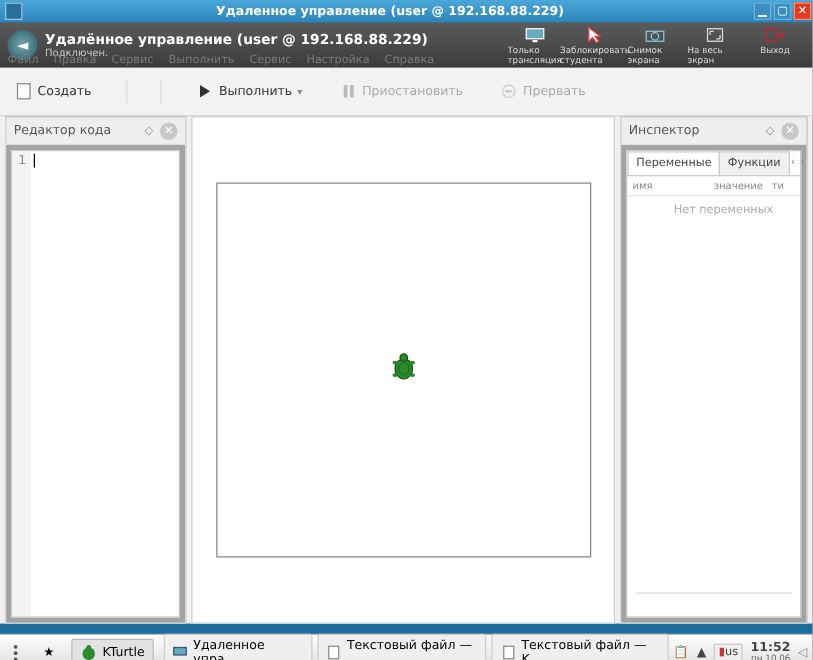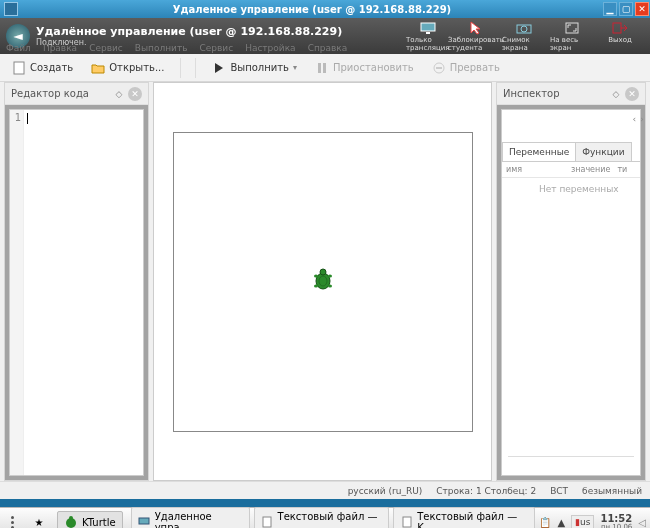--- a/index.html
+++ b/index.html
@@ -15,21 +15,21 @@
   .rc-title { font-size: 11px; font-weight: bold; color: #fff; }
   .rc-sub { font-size: 8px; color: #ccc; }
   .rc-tools { display: flex; margin-left: auto; }
   .rc-tool { width: 48px; display: flex; flex-direction: column; align-items: center; font-size: 7px; color: #ddd; padding: 2px 2px; }
   .rc-tool .ic { width: 16px; height: 14px; margin-bottom: 1px; display:flex;align-items:center;justify-content:center;}
   .rc-tool.exit .ic { color:#c23;}
   .ghost-menu { position:absolute; left:6px; bottom:1px; font-size:9px; color:#7a7a7a; }
   .ghost-menu span { margin-right: 12px; }
 
   .app { height: 445px; background: #f0f0f0; display: flex; flex-direction: column; }
-  .toolbar { height: 28px; background: #f2f2f2; border-bottom: 1px solid #d8d8d8; display: flex; align-items: center; padding: 0 6px; gap: 6px; }
+  .toolbar { height: 39px; background: #f2f2f2; border-bottom: 1px solid #d8d8d8; display: flex; align-items: center; padding: 0 6px; gap: 18px; }
   .tbtn { display: flex; align-items: center; font-size: 10px; color: #333; padding: 4px 6px; gap: 4px; }
   .tbtn.disabled { color: #aaa; }
   .tbtn .ic { width: 14px; height: 14px; display:inline-flex;align-items:center;justify-content:center;}
   .sep { width: 1px; height: 20px; background: #ddd; margin: 0 4px; }
   .spacer { flex: 1; }
 
   .workspace { flex: 1; display: flex; gap: 4px; padding: 0 4px; min-height:0;}
   
   .panel { background: #a3a3a3; border: 1px solid #d6d6d6; display: flex; flex-direction: column; }
   .panel-head { height: 22px; display: flex; align-items: center; font-size: 10px; color: #555; padding: 0 6px; border-bottom: 1px solid #e0e0e0; background:#eeeeee;}
@@ -42,21 +42,21 @@
   .gutter { width:14px; background:#f4f4f4; text-align:right; padding:2px 2px 0 0; color:#888; border-right:1px solid #eee;}
   .code { flex:1; padding:2px 2px; position:relative;}
   .cursor { display:inline-block; width:1px; height:11px; background:#000; vertical-align:middle; margin-left:1px;}
 
   .canvas-wrap { flex:1; background:#fff; border:1px solid #ccc; position:relative; display:flex; align-items:center; justify-content:center;}
   .canvas { width: 300px; height: 300px; border:1px solid #888; position:relative; background:#fff;}
   .turtle { position:absolute; left:50%; top:50%; transform:translate(-50%,-50%); }
 
   .inspector { width: 150px; }
   .tabs { display:flex; border-bottom:1px solid #ccc; }
-  .tab { font-size:9px; padding:4px 6px; border:1px solid #ccc; border-bottom:none; margin-right:-1px; background:#f0f0f0; color:#444;margin-top:32px;}
+  .tab { font-size:9px; padding:4px 6px; border:1px solid #ccc; border-bottom:none; margin-right:-1px; background:#f0f0f0; color:#444;}
   .tab.active { background:#fff; }
   .tabnav { font-size:9px; color:#888; padding:4px 2px;}
   .varhead { display:flex; font-size:8px; color:#888; padding:3px 4px; border-bottom:1px solid #e6e6e6;}
   .varhead span:nth-child(1){flex:1.4;}
   .varhead span:nth-child(2){flex:1;}
   .varhead span:nth-child(3){flex:0.4;}
   .varempty { font-size:9px; color:#aaa; padding:6px;margin-left:31px; }
   .insp-body { margin:4px; background:#fff; border:1px solid #ccc; flex:1; display:flex; flex-direction:column; min-height:0;}
   .insp-scroll { flex:1; }
   .insp-hr { height:1px; background:#ddd; margin:0 6px 18px 6px;}
@@ -150,28 +150,20 @@
 
   <div class="toolbar">
     <div class="tbtn">
         <span class="ic">
           <svg width="12" height="14">
             <rect x="1" y="1" width="10" height="12" fill="#fff" stroke="#888"></rect>
           </svg>
         </span>
         <span>Создать</span>
       </div>
-    <div class="tbtn">
-        <span class="ic">
-          <svg width="14" height="12">
-            <path d="M1 3h4l1 1h7v7H1z" fill="#fc6" stroke="#b80"></path>
-          </svg>
-        </span>
-        <span>Открыть...</span>
-      </div>
     <div class="sep"></div>
     <div class="sep"></div>
     <div class="tbtn">
         <span class="ic">
           <svg width="10" height="12">
             <polygon points="1,1 9,6 1,11" fill="#333"></polygon>
           </svg>
         </span>
         <span>Выполнить</span>
         <span style="color:#888;font-size:8px;">▾</span>
@@ -248,26 +240,20 @@
           <span>значение</span>
           <span>ти</span>
         </div>
         <div class="varempty">Нет переменных</div>
         <div class="insp-scroll"></div>
         <div class="insp-hr"></div>
       </div>
     </div>
   </div>
 
-  <div class="statusbar">
-    <span>русский (ru_RU)</span>
-    <span>Строка: 1 Столбец: 2</span>
-    <span>ВСТ</span>
-    <span>безымянный</span>
-  </div>
 </div>
 
 <div class="desktop-gap"></div>
 
 <div class="taskbar">
   <div class="task">
       <span class="menu-dots">
         <i></i>
         <i></i>
         <i></i>

